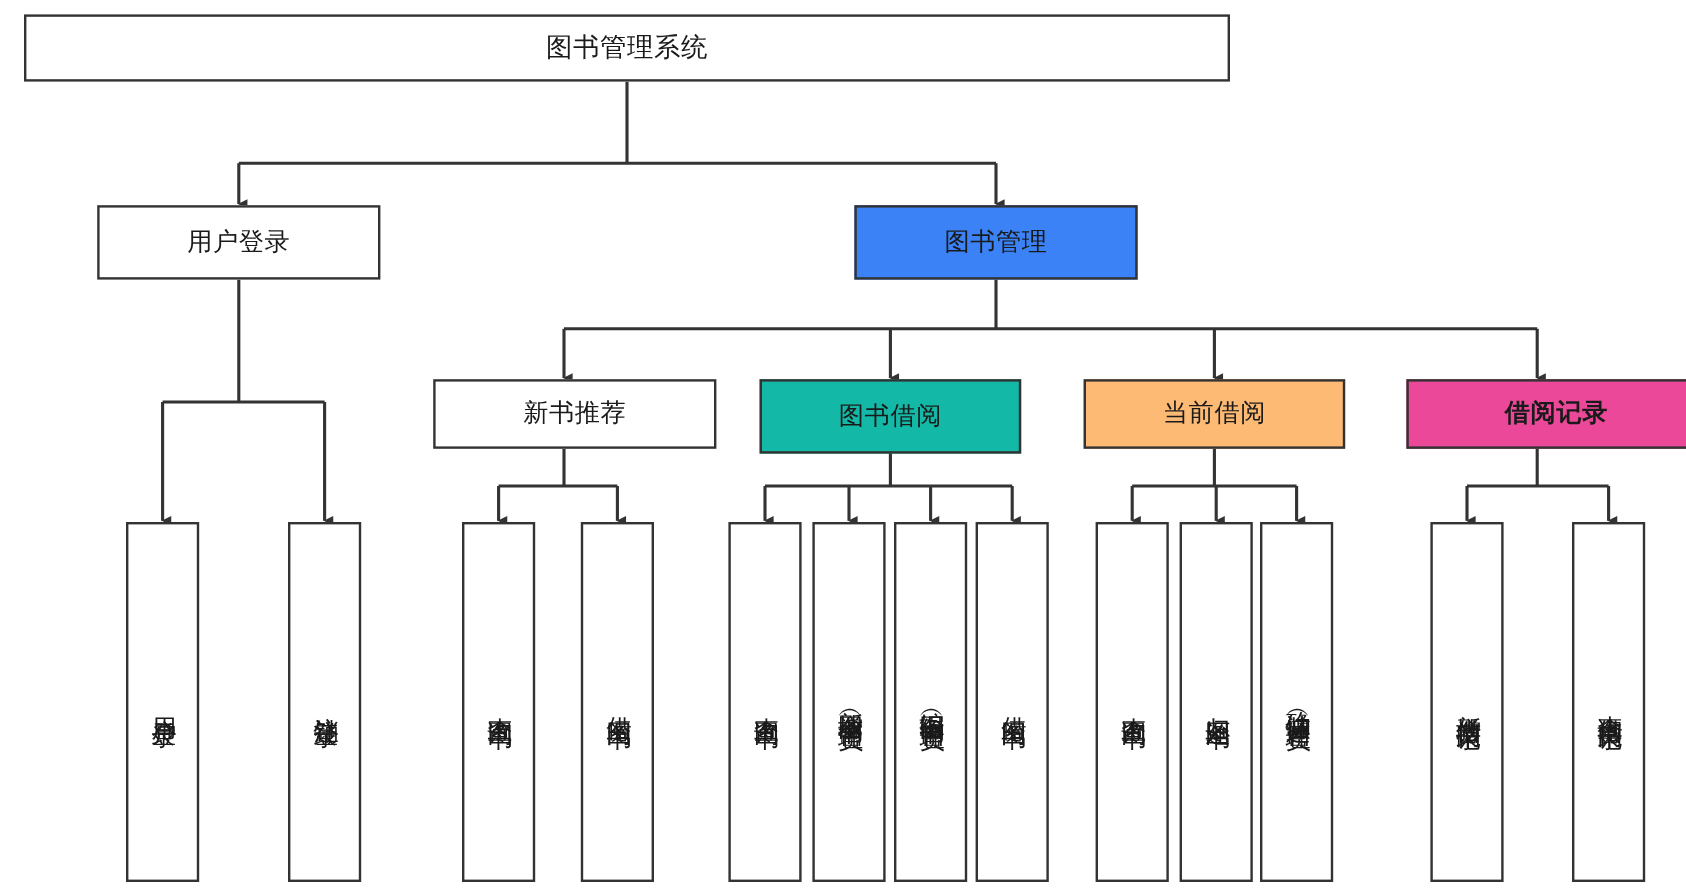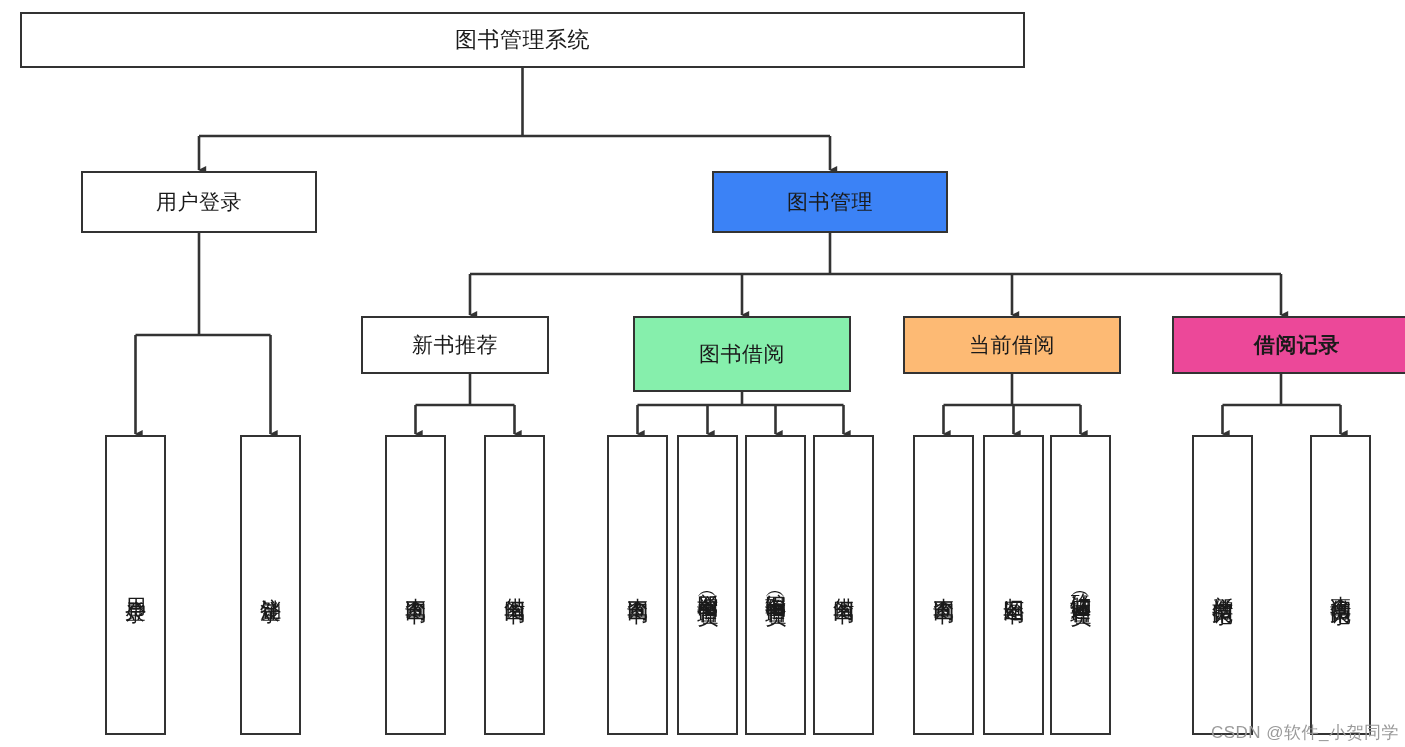--- a/index.html
+++ b/index.html
@@ -123,24 +123,24 @@
   <div id="node-layer">
       <div class="node h root" style="left: 20px; top: 12px; width: 1005px; height: 56px; border-color: rgb(51, 51, 51); background: rgb(255, 255, 255); align-items: center;">
         <span class="node-label">图书管理系统</span>
       </div>
       <div class="node h" style="left: 81px; top: 171px; width: 236px; height: 62px; border-color: rgb(51, 51, 51); background: rgb(255, 255, 255);">
         <span class="node-label">用户登录</span>
       </div>
       <div class="node h" style="left: 712px; top: 171px; width: 236px; height: 62px; border-color: rgb(51, 51, 51); background: #3b82f6;">
         <span class="node-label">图书管理</span>
       </div>
-      <div class="node h" style="left: 361px; top: 316px; width: 188px; height: 58px; border-color: rgb(51, 51, 51); background: rgb(255, 255, 255);">
+      <div class="node h" style="left: 361px; top: 316px; width: 236px; height: 58px; border-color: rgb(51, 51, 51); background: rgb(255, 255, 255);">
         <span class="node-label">新书推荐</span>
       </div>
-      <div class="node h" style="left: 633px; top: 316px; width: 218px; height: 76px; border-color: rgb(51, 51, 51); background: #86efac; justify-content: center;">
+      <div class="node h" style="left: 633px; top: 316px; width: 218px; height: 62px; border-color: rgb(51, 51, 51); background: #14b8a6; justify-content: center;">
         <span class="node-label">图书借阅</span>
       </div>
       <div class="node h" style="left: 903px; top: 316px; width: 218px; height: 58px; border-color: rgb(51, 51, 51); background: #fdba74;">
         <span class="node-label">当前借阅</span>
       </div>
       <div class="node h" style="left: 1172px; top: 316px; width: 250px; height: 58px; border-color: rgb(51, 51, 51); background: #ec4899; font-weight: bold;">
         <span class="node-label">借阅记录</span>
       </div>
       <div class="node v" style="left: 105px; top: 435px; width: 61px; height: 300px; border-color: rgb(51, 51, 51); background: rgb(255, 255, 255);">
         <span class="node-label">用户登录</span>
@@ -176,14 +176,13 @@
         <span class="node-label">确认归还（管理员）</span>
       </div>
       <div class="node v" style="left: 1192px; top: 435px; width: 61px; height: 300px; border-color: rgb(51, 51, 51); background: rgb(255, 255, 255);">
         <span class="node-label">新增借阅记录</span>
       </div>
       <div class="node v" style="left: 1310px; top: 435px; width: 61px; height: 300px; border-color: rgb(51, 51, 51); background: rgb(255, 255, 255);">
         <span class="node-label">查询借阅记录</span>
       </div>
     </div>
 
-  <div id="watermark">CSDN @软件_小贺同学</div>
 </div>
 
 </body></html>

